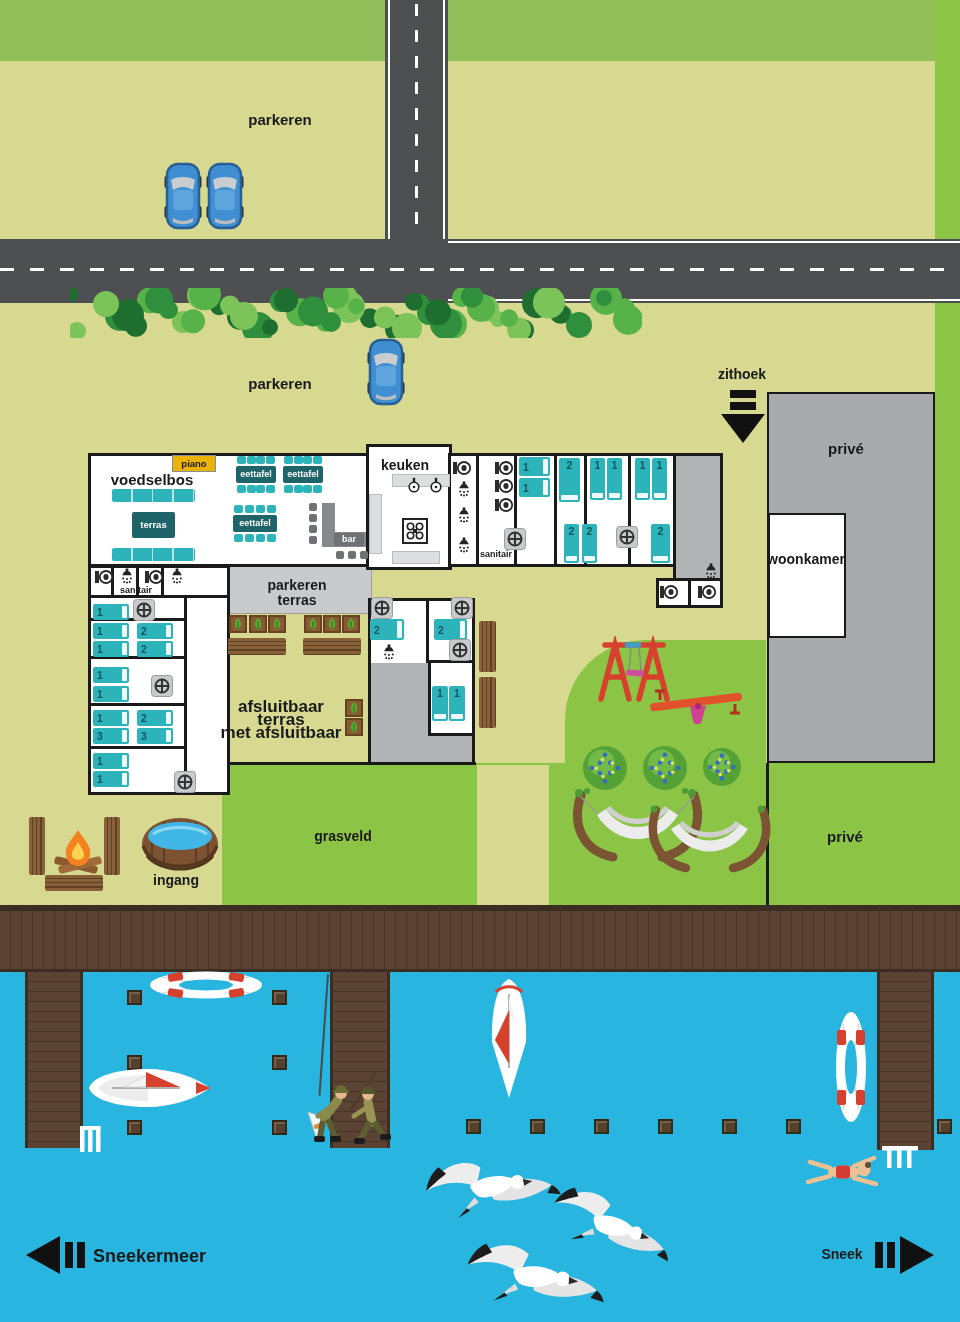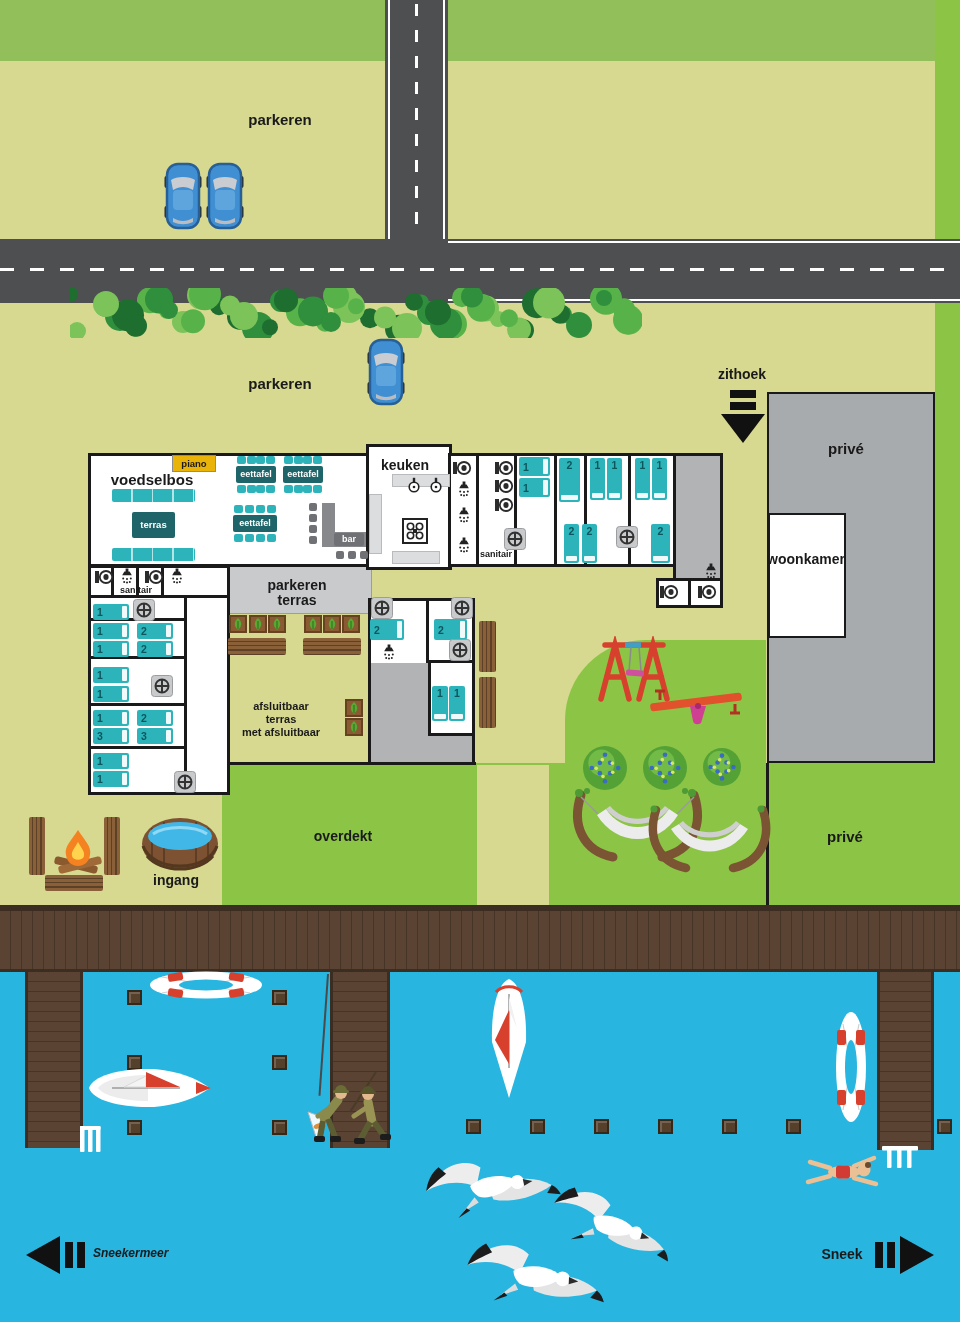--- a/index.html
+++ b/index.html
@@ -979,31 +979,31 @@
     </div>
   </div>
 
   <div id="labels">
     <div class="lbl ctr" style="left:280px;top:112px;font-size:15px;">parkeren</div>
     <div class="lbl ctr" style="left:280px;top:376px;font-size:15px;">parkeren</div>
     <div class="lbl ctr" style="left:742px;top:367px;font-size:14px;">zithoek</div>
     <div class="lbl ctr" style="left:846px;top:441px;font-size:15px;">privé</div>
     <div class="lbl ctr" style="left:806px;top:552px;font-size:14px;">woonkamer</div>
     <div class="lbl ctr" style="left:845px;top:829px;font-size:15px;">privé</div>
-    <div class="lbl ctr" style="left:343px;top:829px;font-size:14px;">overdekt</div>
+    <div class="lbl ctr" style="left:343px;top:829px;font-size:14px;">grasveld</div>
     <div class="lbl ctr" style="left:176px;top:873px;font-size:14px;">ingang</div>
-    <div class="lbl" style="left:93px;top:1247px;font-size:12px;font-style:italic;">Sneekermeer</div>
+    <div class="lbl" style="left:93px;top:1247px;font-size:18px;">Sneekermeer</div>
     <div class="lbl ctr" style="left:842px;top:1247px;font-size:14px;">Sneek</div>
     <div class="lbl ctr" style="left:152px;top:472px;font-size:15px;">voedselbos</div>
     <div class="lbl ctr" style="left:405px;top:458px;font-size:14px;">keuken</div>
     <div class="lbl ctr" style="left:136px;top:586px;font-size:9px;">sanitair</div>
     <div class="lbl ctr" style="left:496px;top:550px;font-size:9px;">sanitair</div>
     <div class="lbl ctr" style="left:297px;top:578px;font-size:14px;line-height:15px;">
       <span style="display:block;">parkeren</span>
       <span style="display:block;">terras</span>
     </div>
-    <div class="lbl ctr" style="left:281px;top:700px;font-size:11px;line-height:13px;">
+    <div class="lbl ctr" style="left:281px;top:700px;font-size:17px;line-height:13px;">
       <span style="display:block;">afsluitbaar</span>
       <span style="display:block;">terras</span>
       <span style="display:block;">met afsluitbaar</span>
     </div>
   </div>
 </div>
 
 </body></html>

